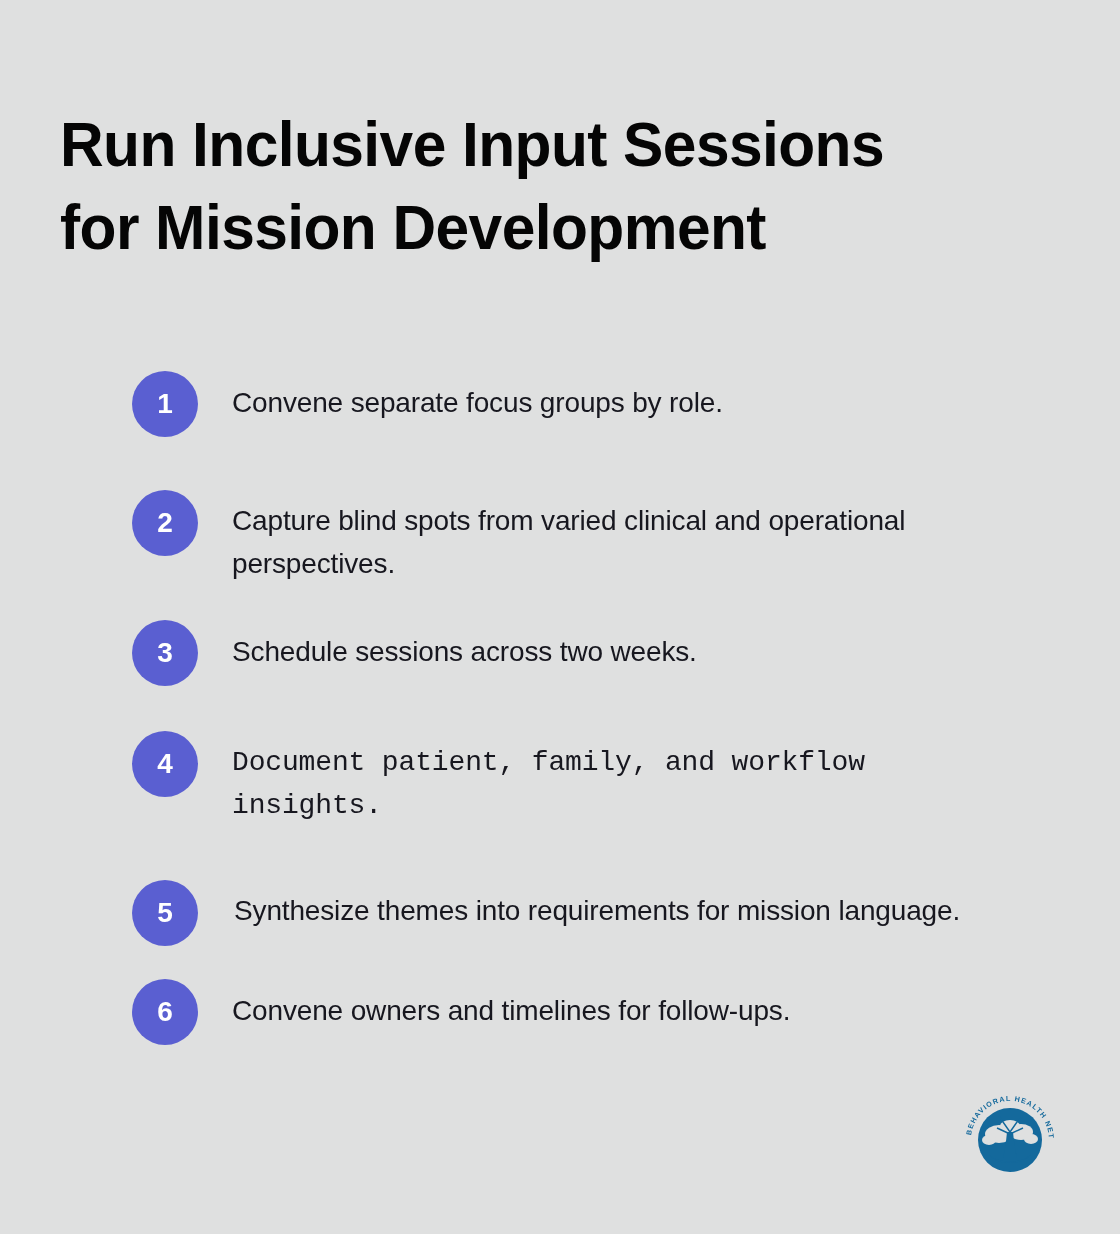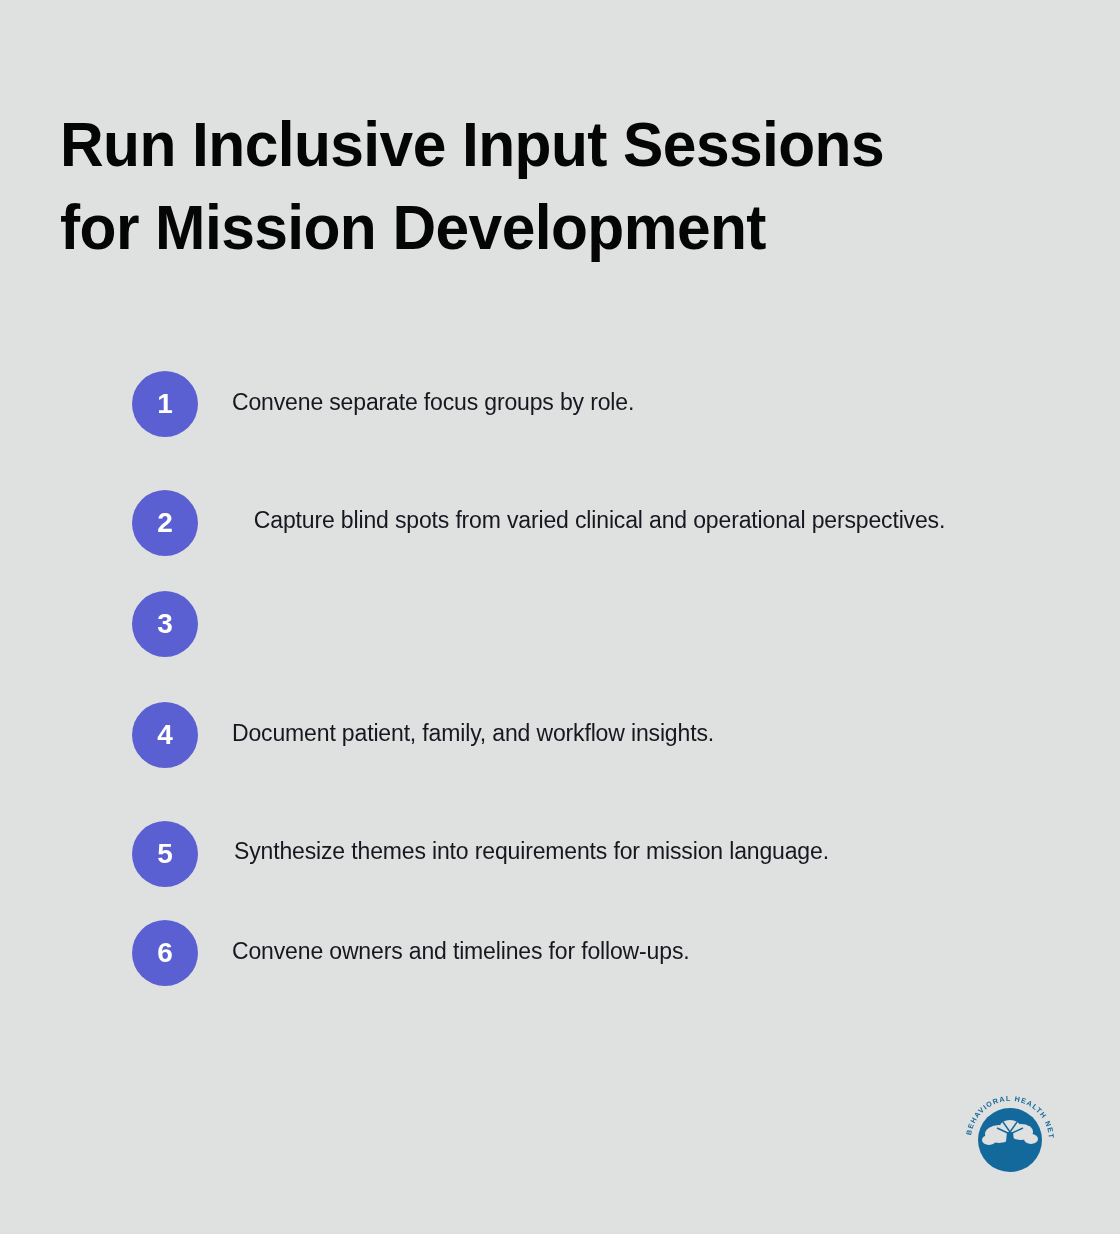--- a/index.html
+++ b/index.html
@@ -58,32 +58,32 @@
     font-weight: bold;
     display: flex;
     align-items: center;
     justify-content: center;
     line-height: 1;
     margin-top: 1px;
   }
   .step-text {
     flex: 1 1 auto;
     margin-left: 34px;
-    font-size: 23px;
+    font-size: 28px;
     line-height: 43px;
     color: #17171f;
     max-width: 735px;
     padding-top: 10px;
     letter-spacing: -0.15px;
   }
   
   .step.one   .step-text { padding-top: 11px; }
-  .step.two   .step-text { padding-top: 10px; text-align: center; }
+  .step.two   .step-text { padding-top: 10px; }
   .step.three .step-text { padding-top: 11px; }
-  .step.four  .step-text { padding-top: 11px; }
+  .step.four  .step-text { padding-top: 11px; font-family: Liberation Mono, monospace; }
   .step.five  .step-text { padding-top: 10px; margin-left: 36px; }
   .step.six   .step-text { padding-top: 11px; }
 
   .step.two   { margin-bottom: 34px; }
   .step.one   { margin-bottom: 52px; }
   .step.three { margin-bottom: 44px; }
   .step.four  { margin-bottom: 52px; }
   .step.five  { margin-bottom: 32px; }
 
   .logo {
@@ -110,20 +110,21 @@
       <div class="step-text">Convene separate focus groups by role.</div>
     </div>
 
     <div class="step two">
       <div class="badge">2</div>
       <div class="step-text">Capture blind spots from varied clinical and operational perspectives.</div>
     </div>
 
     <div class="step three">
       <div class="badge">3</div>
+      <div class="step-text">Schedule sessions across two weeks.</div>
     </div>
 
     <div class="step four">
       <div class="badge">4</div>
       <div class="step-text">Document patient, family, and workflow insights.</div>
     </div>
 
     <div class="step five">
       <div class="badge">5</div>
       <div class="step-text">Synthesize themes into requirements for mission language.</div>

